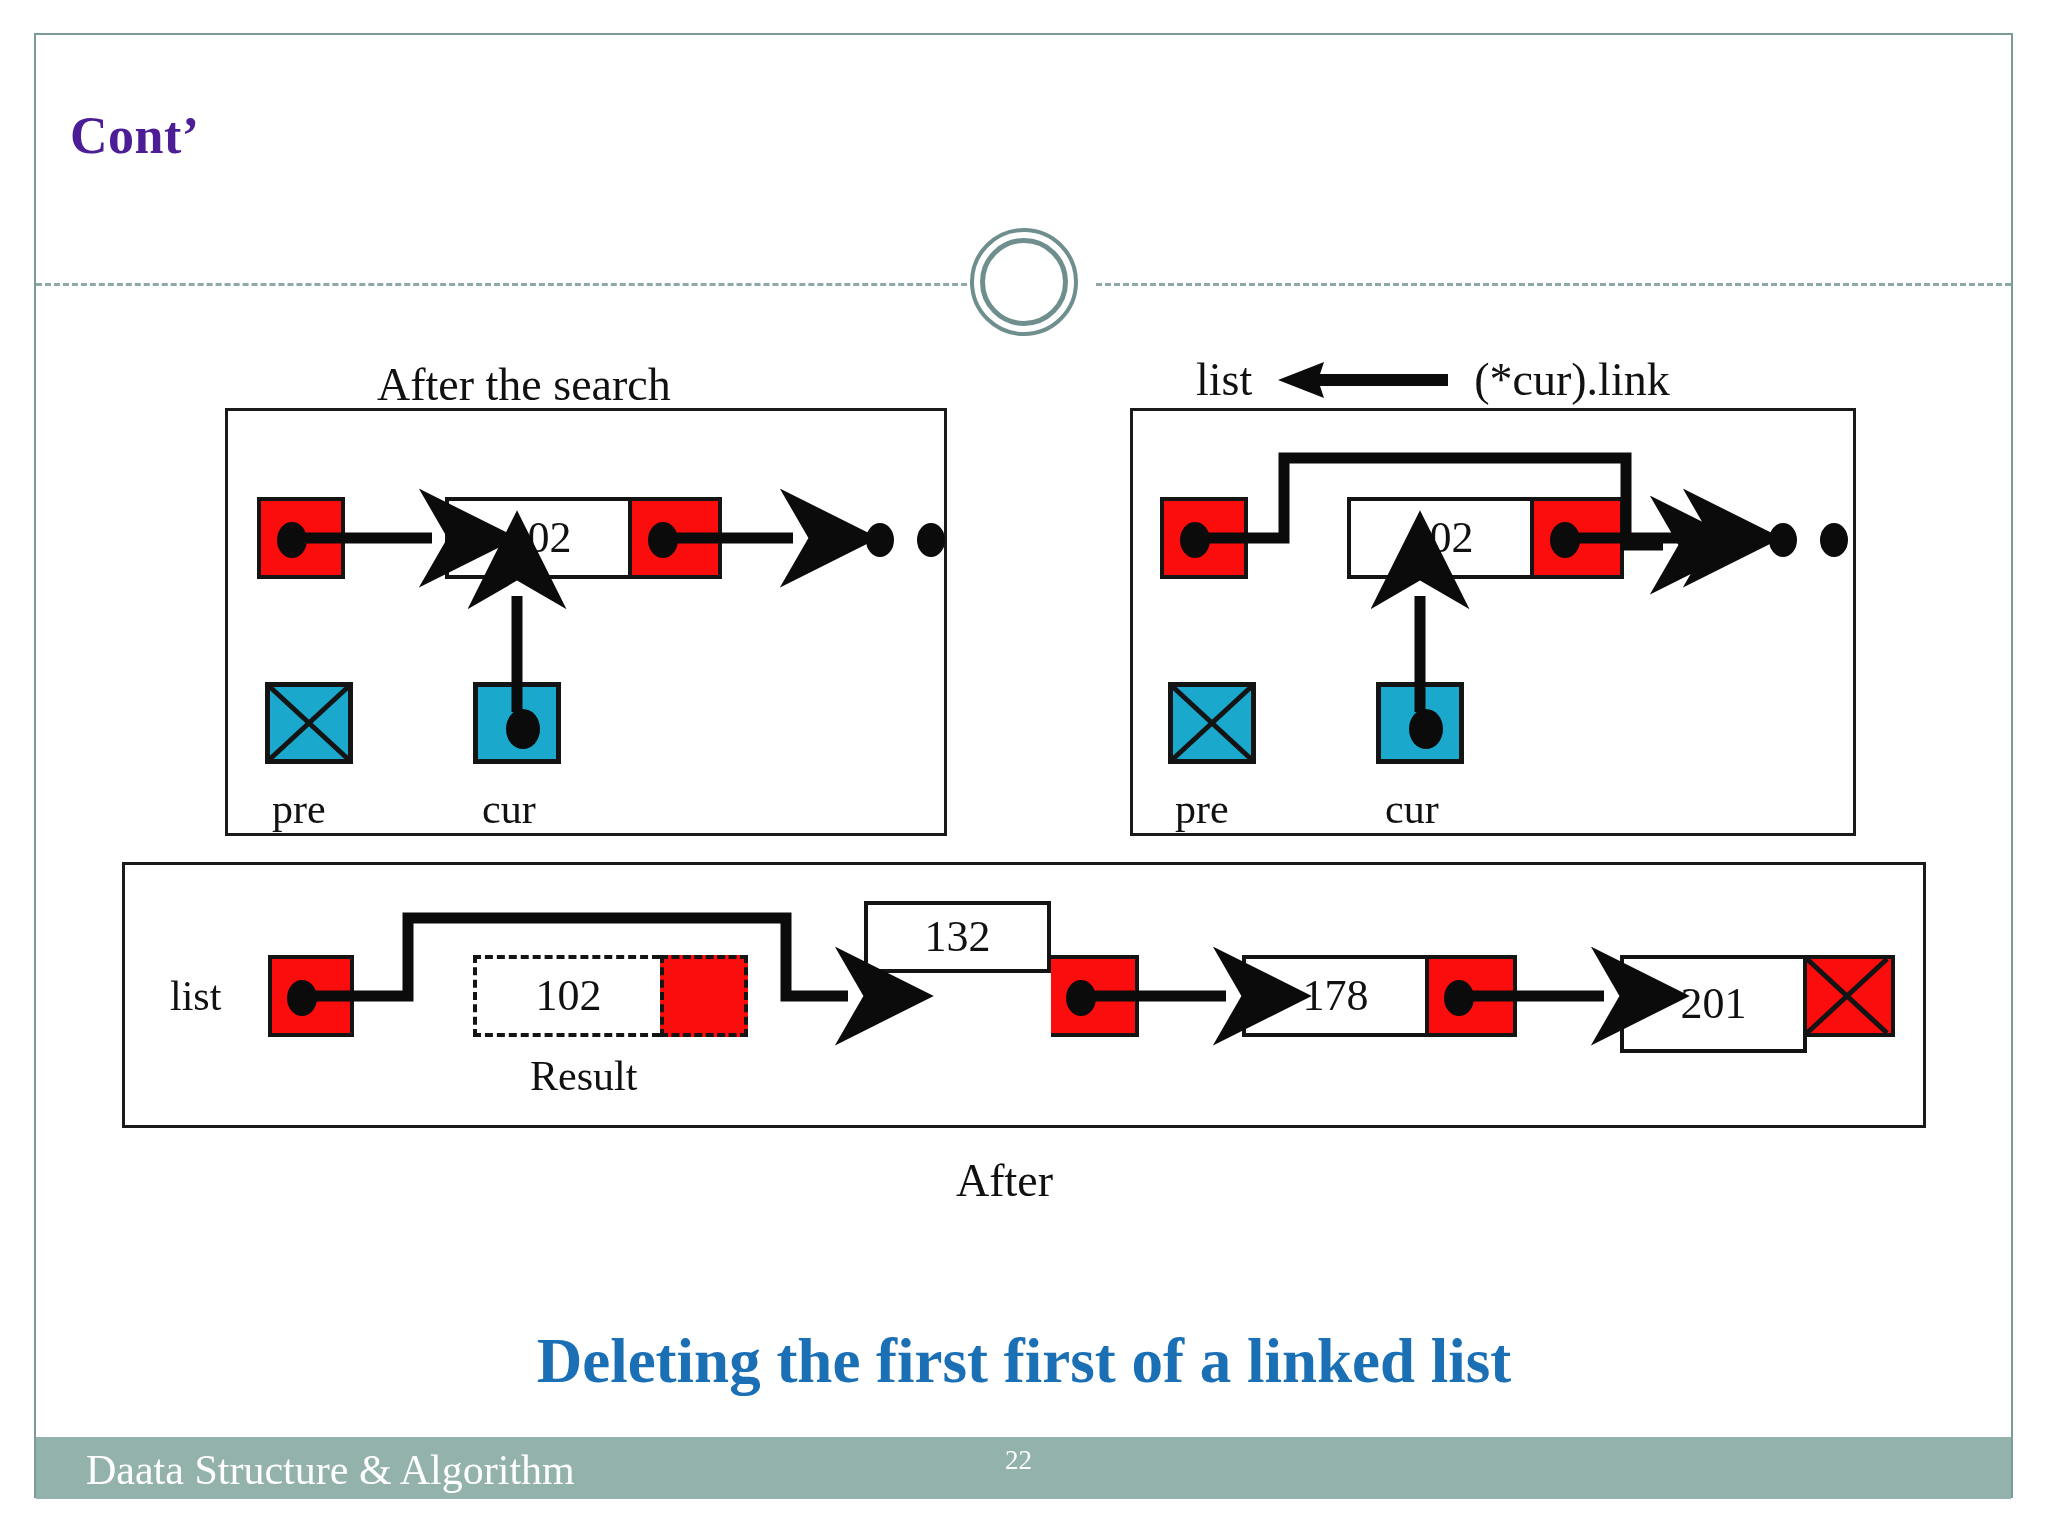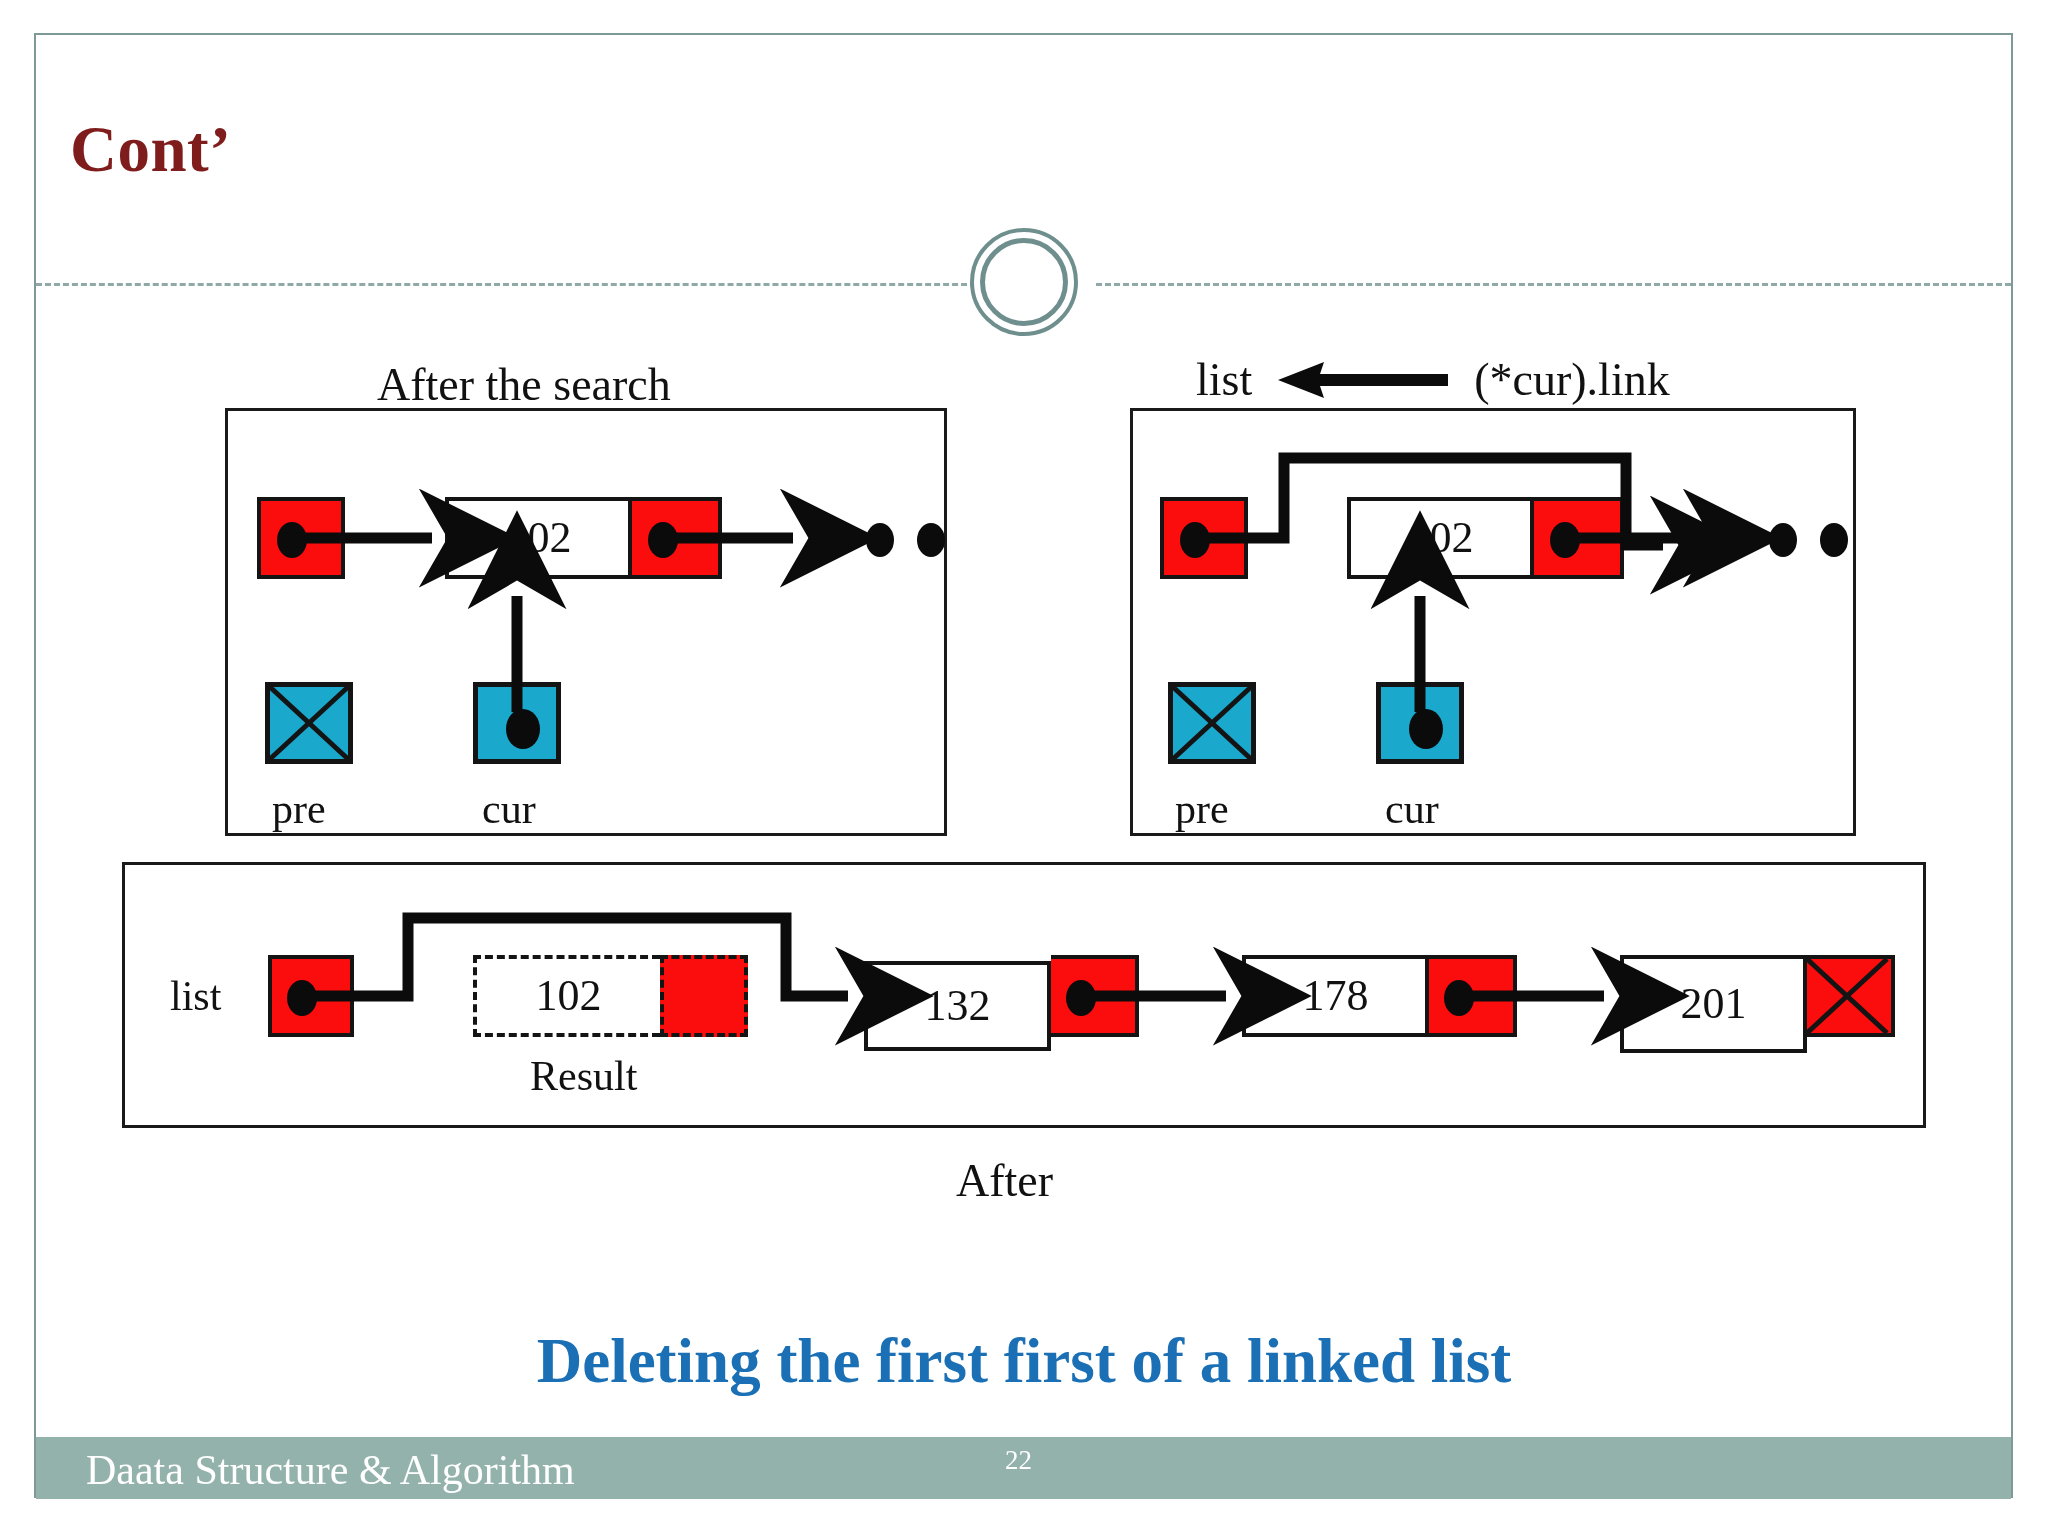--- a/index.html
+++ b/index.html
@@ -24,24 +24,24 @@
     height: 1465px;
     border: 2px solid #7d9a99;
     box-sizing: border-box;
     background: #ffffff;
   }
 
   
   #page-title {
     position: absolute;
     left: 70px;
-    top: 117px;
-    font-size: 65px;
+    top: 110px;
+    font-size: 52px;
     font-weight: bold;
-    color: #7f1d1d;
+    color: #4c1d95;
     letter-spacing: 0.5px;
     line-height: 1;
     white-space: nowrap;
   }
 
   
   .divider-line {
     position: absolute;
     top: 283px;
     height: 0;
@@ -345,21 +345,21 @@
 <div class="var-label" style="left:170px; top:975px;">list</div>
 
 <div class="ptr-box" style="left:268px; top:955px; width:86px; height:82px;">
   <div class="node-dot" style="left:15px; top:21px;"></div>
 </div>
 
 <div class="dashed-data-cell" style="left:473px; top:955px; width:187px; height:82px;">102</div>
 <div class="dashed-link-cell" style="left:660px; top:955px; width:88px; height:82px;"></div>
 <div class="var-label" style="left:530px; top:1055px;">Result</div>
 
-<div class="data-cell" style="left:864px; top:961px; width:187px; height:90px;">132</div>
+<div class="data-cell" style="left:864px; top:901px; width:187px; height:72px;">132</div>
 <div class="link-cell" style="left:1051px; top:955px; width:88px; height:82px;">
   <div class="node-dot" style="left:15px; top:21px;"></div>
 </div>
 
 <div class="data-cell" style="left:1242px; top:955px; width:187px; height:82px;">178</div>
 <div class="link-cell" style="left:1429px; top:955px; width:88px; height:82px;">
   <div class="node-dot" style="left:15px; top:21px;"></div>
 </div>
 
 <div class="data-cell" style="left:1620px; top:955px; width:187px; height:98px;">201</div>

